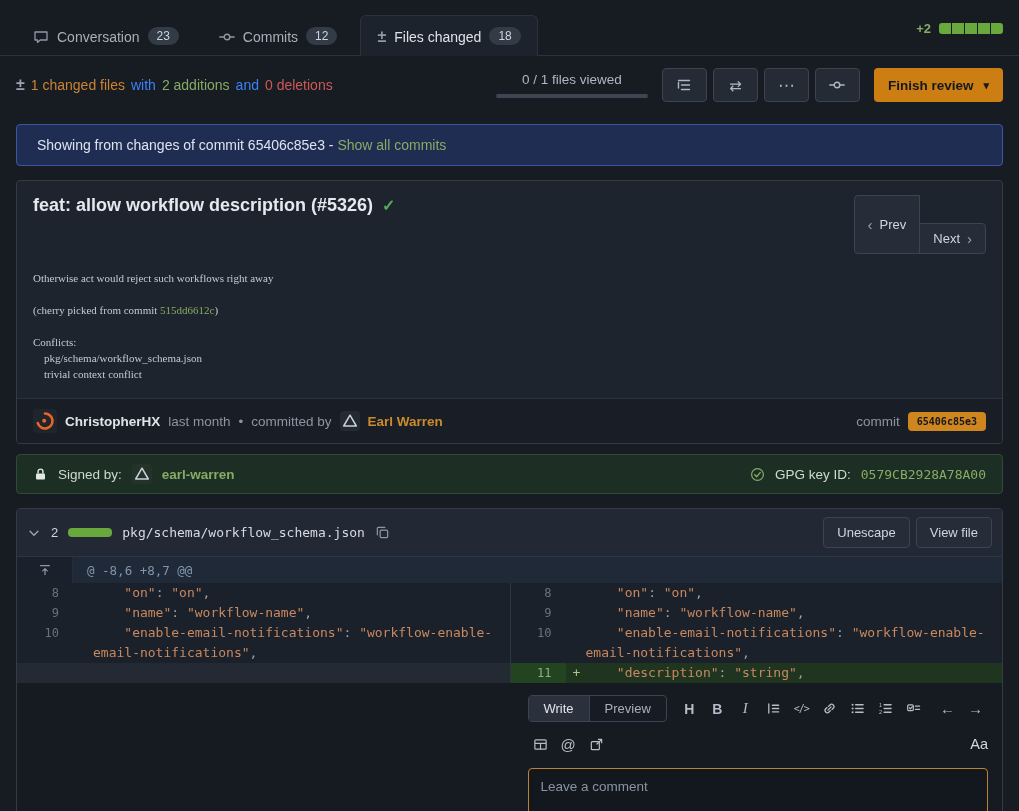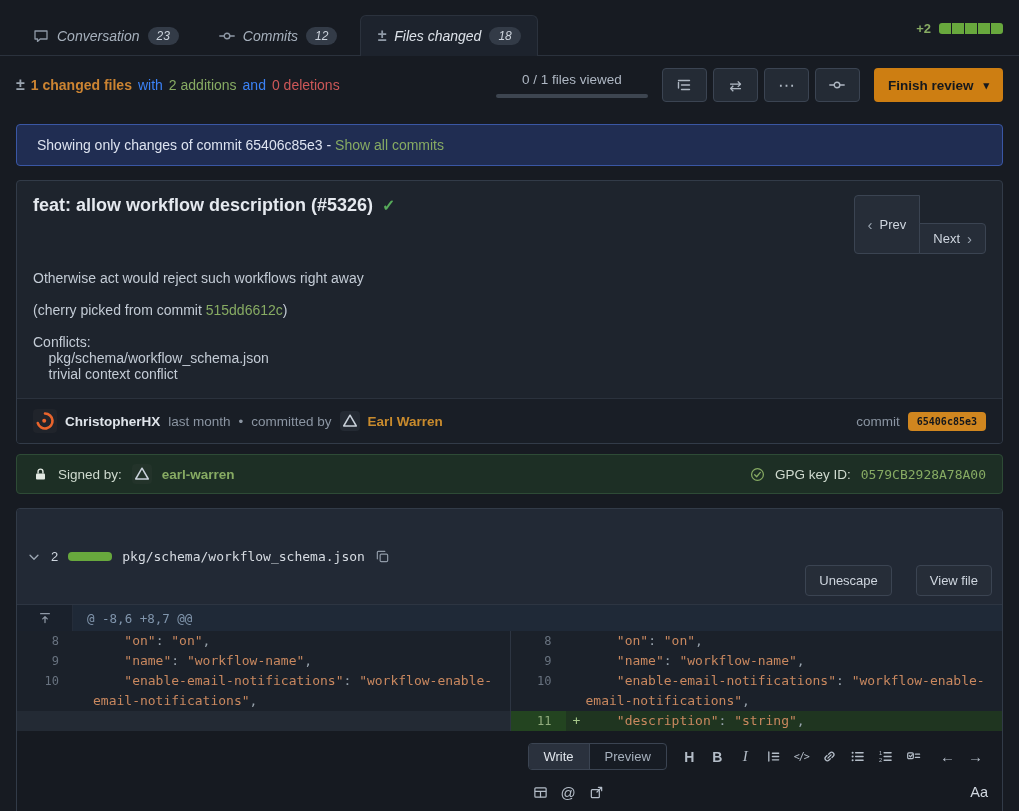--- a/index.html
+++ b/index.html
@@ -17,38 +17,38 @@
   .icn.b{font-weight:800;font-size:14px;}
   .icn.i{font-style:italic;font-family:"Liberation Serif",serif;font-size:15px;}
   .icn.code{font-family:"DejaVu Sans Mono",monospace;font-size:10px;letter-spacing:-1px;}
   .icn.arrow{font-size:15px;}
   .icn.pm{font-size:16px;font-weight:700;color:#9aa4b0;}
   .icn.dots{font-size:17px;}
 
   
   .tabbar{position:relative;display:flex;align-items:flex-end;height:56px;border-bottom:1px solid #2b323d;padding:0 16px;}
   .tabs{display:flex;gap:6px;}
-  .tab{display:flex;align-items:center;gap:8px;padding:11px 16px;font-size:14px;color:#a6b0bc;
-       border:1px solid transparent;border-bottom:none;border-radius:6px 6px 0 0;margin-bottom:-1px;cursor:pointer;font-style:italic;}
+  .tab{display:flex;align-items:flex-end;gap:8px;padding:11px 16px;font-size:14px;color:#a6b0bc;
+       border:1px solid transparent;border-bottom:none;border-radius:6px 6px 0 0;margin-bottom:-1px;cursor:pointer;}
   .tab.active{background:#1d232d;border-color:#2b323d;color:#dde2e9;}
   .tab .icn{color:#8f99a6;}
   .badge{background:#333b47;color:#cdd4dd;font-size:12px;padding:2px 9px;border-radius:10px;}
   .topstat{position:absolute;right:16px;top:21px;display:flex;align-items:center;gap:8px;}
   .topstat-num{color:var(--green);font-weight:700;font-size:13px;}
   .topstat-bar{display:inline-flex;gap:1px;}
   .topstat-bar i{width:12px;height:11px;background:#68a83d;display:block;}
   .topstat-bar i:first-child{border-radius:3px 0 0 3px;}
   .topstat-bar i:last-child{border-radius:0 3px 3px 0;}
 
   .wrap{padding:0 16px;}
 
   
   .toolbar{display:flex;align-items:center;padding:12px 0 10px;gap:8px;}
   .summary{flex:1;display:flex;align-items:center;gap:6px;}
-  .sum-files{color:var(--orange);font-weight:700;text-align:center;}
+  .sum-files{color:var(--orange);font-weight:400;text-align:center;}
   .sum-muted{color:#3b82f6;text-align:center;}
   .sum-add{color:var(--green);}
   .sum-del{color:var(--red);}
   .viewed{width:152px;margin-right:6px;}
   .viewed-label{font-size:13.5px;color:#aeb7c3;text-align:center;white-space:nowrap;}
   .viewed-track{height:4px;background:#3d4550;border-radius:2px;margin-top:7px;}
   .tbtn{display:flex;align-items:center;justify-content:center;width:45px;height:34px;background:#242b35;
         border:1px solid #3b4452;border-radius:4px;color:#aeb7c2;cursor:pointer;}
   .finish-btn{display:flex;align-items:center;gap:10px;height:34px;padding:0 14px;background:#cd7e12;color:#15181d;
         font-weight:700;font-size:13.5px;border:none;border-radius:4px;cursor:pointer;margin-left:6px;font-family:inherit;}
@@ -63,21 +63,21 @@
   .cbox{background:var(--box);border:1px solid var(--border);border-radius:4px;overflow:hidden;}
   .cbox-head{display:flex;align-items:flex-start;justify-content:space-between;padding:14px 16px 0;}
   .ctitle{font-size:18px;font-weight:600;color:#e5e9ef;display:flex;align-items:center;gap:9px;}
   .ci-check{color:#57ab5a;font-size:16px;font-weight:700;}
   .pager{display:flex;}
   .btn{background:#262d38;border:1px solid #3b4452;color:#cfd6df;font-size:13px;padding:7px 13px;cursor:pointer;
        font-family:inherit;display:flex;align-items:center;gap:7px;border-radius:4px;}
   .pager .btn:first-child{border-radius:4px 0 0 4px;}
   .pager .btn:last-child{border-radius:0 4px 4px 0;margin-left:-1px;margin-top:28px;}
   .chev{font-size:15px;line-height:1;color:#9aa4b0;}
-  .cbody{padding:16px 16px 16px;font-family:Liberation Sans, sans-serif;font-size:14px;color:#c3cbd5;}
+  .cbody{padding:16px 16px 16px;font-family:Liberation Serif, serif;font-size:11px;color:#c3cbd5;}
   .bodyline{white-space:pre-wrap;line-height:16px;min-height:16px;}
   .author-row{display:flex;align-items:center;gap:8px;padding:10px 16px;background:#191e26;border-top:1px solid #2b323d;font-size:13.5px;}
   .author-name{font-weight:700;color:#dfe4ea;cursor:pointer;text-align:right;}
   .muted{color:var(--muted);}
   .committer{font-weight:700;color:#c98b2d;cursor:pointer;}
   .spacer{flex:1;}
   .sha-badge{background:#d0861f;color:#14171c;font-family:"DejaVu Sans Mono",monospace;font-size:10px;font-weight:700;
        padding:4px 9px;border-radius:4px;border:none;cursor:pointer;}
   .avatar{display:inline-flex;align-items:center;justify-content:center;border-radius:4px;overflow:hidden;cursor:pointer;flex:none;}
 
@@ -90,21 +90,21 @@
   .gpg-key{color:var(--green);font-family:"DejaVu Sans Mono",monospace;font-size:13px;}
 
   
   .fbox{border:1px solid var(--border);border-radius:4px;overflow:hidden;background:var(--codebg);}
   .fhead{display:flex;align-items:center;gap:10px;background:var(--boxhead);padding:8px 10px;border-bottom:1px solid var(--border2);}
   .fchev{color:#9aa4b0;cursor:pointer;display:flex;}
   .fstat-num{font-size:13px;color:#cfd6df;}
   .fstat-bar{width:44px;height:9px;background:#68a83d;border-radius:4px;}
   .fname{font-family:"DejaVu Sans Mono",monospace;font-size:13px;color:#d6dbe2;}
   .fcopy{color:#8f99a6;cursor:pointer;display:flex;}
-  .fbtns{margin-left:auto;display:flex;gap:24px;margin-top:48px;}
+  .fbtns{margin-left:auto;display:flex;gap:6px;}
   .hunk-row{display:grid;grid-template-columns:56px 1fr;height:26px;}
   .hunk-gutter{background:#1a212c;display:flex;align-items:center;justify-content:center;color:#8f99a6;cursor:pointer;
        border-right:1px solid #252d3a;}
   .hunk-text{background:#1f2937;color:#8095ac;font-family:"DejaVu Sans Mono",monospace;font-size:12.5px;
        display:flex;align-items:center;padding-left:14px;}
   .drow{display:grid;grid-template-columns:56px 1fr 56px 1fr;background:var(--codebg);}
   .dnum{font-family:"DejaVu Sans Mono",monospace;font-size:12px;color:#68727f;text-align:right;
        padding:0 14px 0 0;line-height:20px;cursor:pointer;}
   .dnum.r{border-left:1px solid var(--border2);}
   .dcode{font-family:"DejaVu Sans Mono",monospace;font-size:13px;line-height:20px;color:var(--punc);
@@ -212,21 +212,21 @@
           </span>
         </button>
       </div>
     <button class="finish-btn">
       <span>Finish review</span>
       <span class="caret">▾</span>
     </button>
   </div>
 
   <div class="banner">
-    <span>Showing only changes of commit 65406c85e3 -</span>
+    <span>Showing from changes of commit 65406c85e3 -</span>
     <span class="tlink">Show all commits</span>
   </div>
 
   <div class="cbox">
     <div class="cbox-head">
       <div class="ctitle">
         <span>feat: allow workflow description (#5326)</span>
         <span class="ci-check">✓</span>
       </div>
       <div class="pager">

